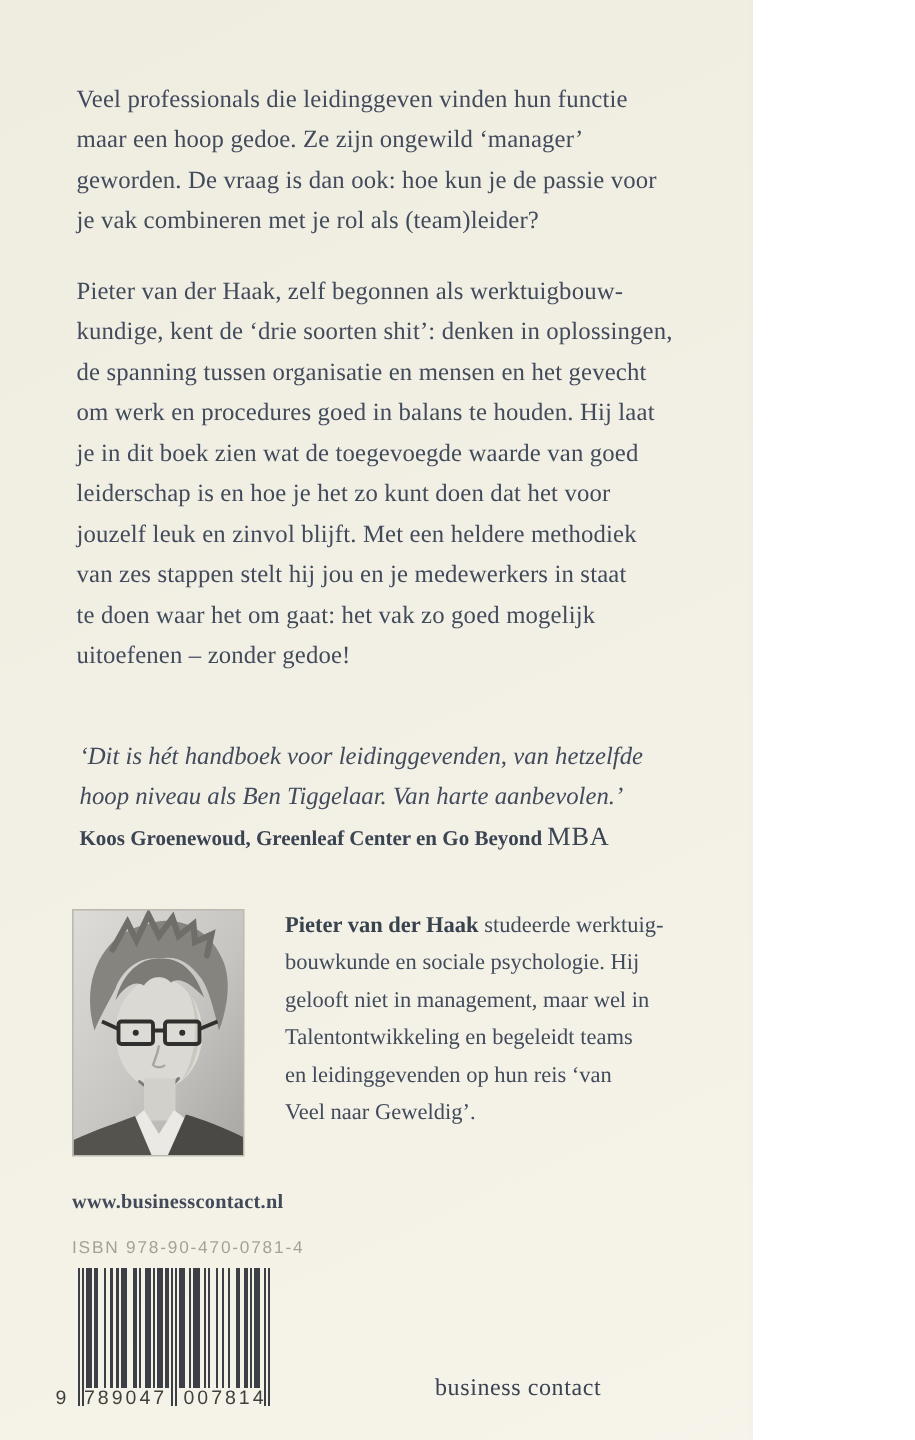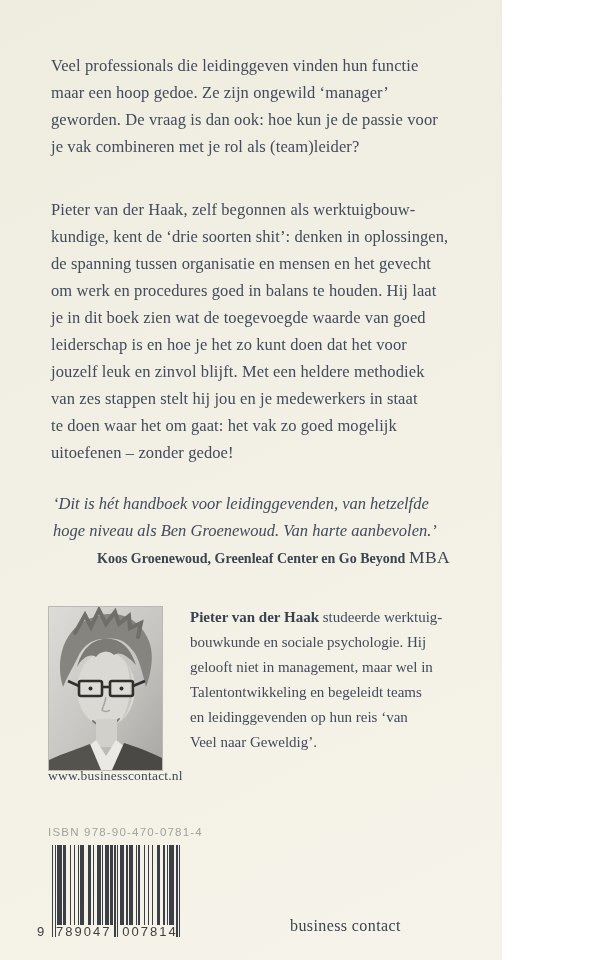--- a/index.html
+++ b/index.html
@@ -11,47 +11,47 @@
     background: linear-gradient(155deg, #efece0 0%, #f2efe4 45%, #f6f4ea 100%);
     color: #404a5a;
   }
   .txtline { white-space: nowrap; }
   .body-par {
     position: absolute; left: 51px;
     font-size: 16.5px; line-height: 27px; letter-spacing: 0.1px;
     color: #414b5b;
   }
   .p1 { top: 52px; }
-  .p2 { top: 196px; }
+  .p2 { top: 180px; }
   .quote {
     position: absolute; left: 53px; top: 490px;
     font-size: 16.5px; line-height: 27px; font-style: italic;
     color: #414b5b;
   }
   .attribution {
     position: absolute; left: 53px; top: 548px;
     font-size: 14px; font-weight: 700; line-height: 18px;
-    color: #3b4452; white-space: nowrap; margin-left: 44px;
+    color: #3b4452; white-space: nowrap;
   }
   .attribution .mba { font-size: 17.5px; font-weight: 400; letter-spacing: 0.5px; }
   .photo-frame {
     position: absolute; left: 49px; top: 607px;
     width: 113px; height: 163px;
     outline: 1px solid rgba(120,118,110,0.45);
     background: #c9c8c4;
   }
   .photo-frame svg { display:block; }
   .bio {
     position: absolute; left: 190px; top: 605px;
     font-size: 15px; line-height: 25px; color: #414b5b;
   }
   .bio b { font-weight: 700; color: #39424f; }
   .website {
-    position: absolute; left: 48px; top: 768px;
-    font-size: 13.5px; font-weight: 400; letter-spacing: 0.2px; color: #414a59;
+    position: absolute; left: 48px; top: 793px;
+    font-size: 13.5px; font-weight: 700; letter-spacing: 0.2px; color: #414a59;
   }
   .isbn {
     position: absolute; left: 48px; top: 826px;
     font-family: "Liberation Sans", sans-serif;
     font-size: 11.5px; letter-spacing: 1.2px; color: #a3a29a;
   }
   .barcode {
     position: absolute; left: 36px; top: 845px;
     width: 150px; height: 100px;
   }
@@ -105,21 +105,21 @@
     <div class="txtline">je in dit boek zien wat de toegevoegde waarde van goed</div>
     <div class="txtline">leiderschap is en hoe je het zo kunt doen dat het voor</div>
     <div class="txtline">jouzelf leuk en zinvol blijft. Met een heldere methodiek</div>
     <div class="txtline">van zes stappen stelt hij jou en je medewerkers in staat</div>
     <div class="txtline">te doen waar het om gaat: het vak zo goed mogelijk</div>
     <div class="txtline">uitoefenen – zonder gedoe!</div>
   </div>
 
   <div class="quote">
     <div class="txtline">‘Dit is hét handboek voor leidinggevenden, van hetzelfde</div>
-    <div class="txtline">hoge niveau als Ben Groenewoud. Van harte aanbevolen.’</div>
+    <div class="txtline">hoop niveau als Ben Tiggelaar. Van harte aanbevolen.’</div>
   </div>
   <div class="attribution"><span>Koos Groenewoud, Greenleaf Center en Go Beyond </span><span class="mba">MBA</span></div>
 
   <div class="photo-frame">
     <svg width="113" height="163" viewBox="0 0 113 163">
       <defs>
         <linearGradient id="pbg" x1="0" y1="0" x2="1" y2="1">
           <stop offset="0" stop-color="#dddcd8"></stop>
           <stop offset="0.55" stop-color="#c6c5c1"></stop>
           <stop offset="1" stop-color="#a7a6a2"></stop>

